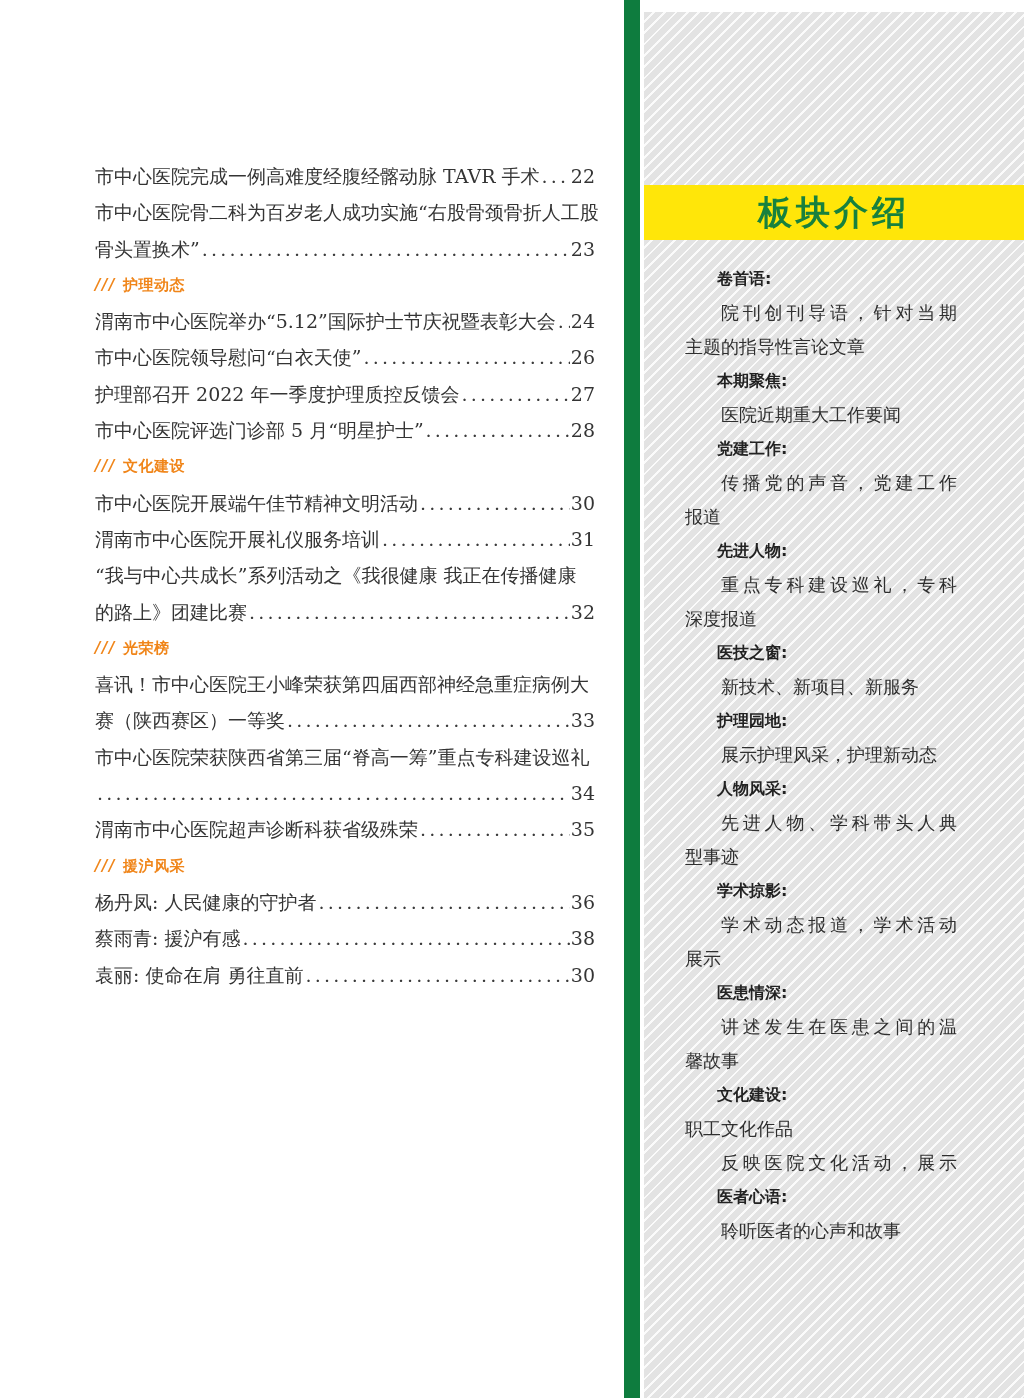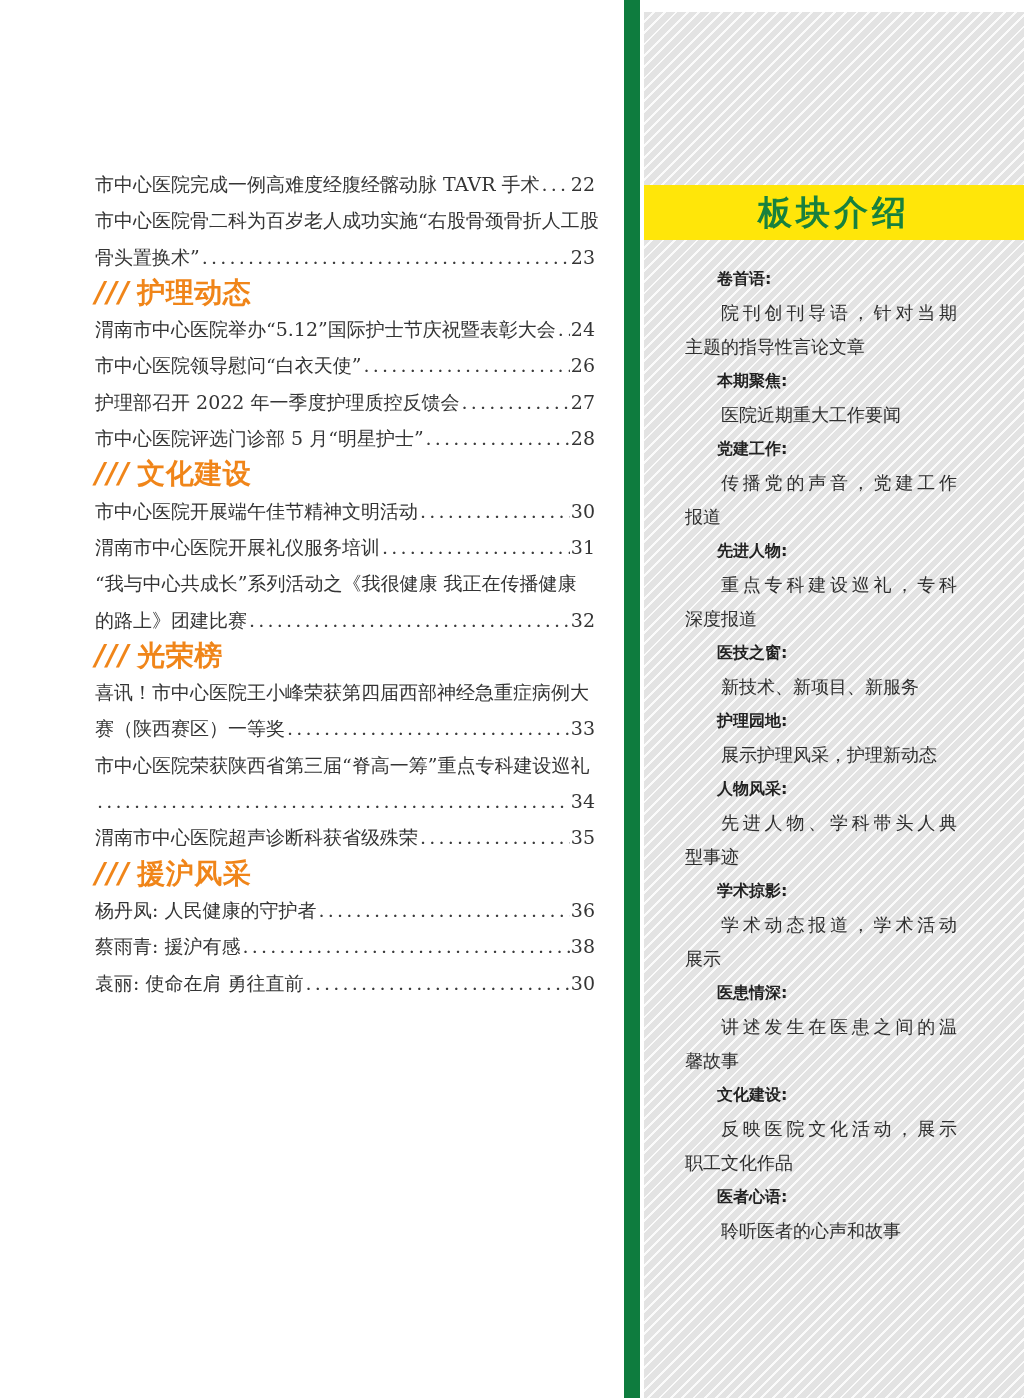--- a/index.html
+++ b/index.html
@@ -2,30 +2,30 @@
 <html><head>
 <meta charset="utf-8">
 <style>
   html,body{margin:0;padding:0}
   body{
     width:1024px;height:1398px;position:relative;background:#ffffff;
     font-family:"DejaVu Serif",serif;overflow:hidden;
   }
   
   .toc{
-    position:absolute;left:95px;top:166px;width:500px;
+    position:absolute;left:95px;top:158px;width:500px;
     color:#343434;font-size:19px;line-height:36.3px;
   }
   .toc-line{display:flex;align-items:baseline;white-space:nowrap}
   .lt{flex:0 0 auto}
   .dots{flex:1 1 0;overflow:hidden;letter-spacing:3.2px;padding-left:2px;color:#3a3a3a}
   .pg{flex:0 0 auto;padding-left:1px}
   .toc-header{
     font-family:"DejaVu Sans","Liberation Sans",sans-serif;font-weight:bold;
-    color:#F08519;font-size:28px;letter-spacing:.5px;
+    color:#F08519;font-size:15px;letter-spacing:.5px;
   }
   .slashes{font-style:italic;letter-spacing:1.5px;margin-right:7px}
   
   .side-bar{position:absolute;left:624px;top:0;width:16px;height:1398px;background:#0E7C3E}
   .side-panel{
     position:absolute;left:644px;top:12px;width:380px;height:1398px;
     background-color:#E3E3E3;
     background-image:repeating-linear-gradient(135deg,
       rgba(255,255,255,0) 0px, rgba(255,255,255,0) 6px,
       rgba(252,252,252,.95) 6px, rgba(252,252,252,.95) 8px);
@@ -172,18 +172,18 @@
       <div class="ptitle">人物风采:</div>
       <div class="pline ind spread">先进人物、学科带头人典</div>
       <div class="pline">型事迹</div>
       <div class="ptitle">学术掠影:</div>
       <div class="pline ind spread">学术动态报道，学术活动</div>
       <div class="pline">展示</div>
       <div class="ptitle">医患情深:</div>
       <div class="pline ind spread">讲述发生在医患之间的温</div>
       <div class="pline">馨故事</div>
       <div class="ptitle">文化建设:</div>
+      <div class="pline">职工文化作品</div>
       <div class="pline ind spread">反映医院文化活动，展示</div>
-      <div class="pline">职工文化作品</div>
       <div class="ptitle">医者心语:</div>
       <div class="pline ind">聆听医者的心声和故事</div>
     </div>
 </div>
 
 </body></html>

